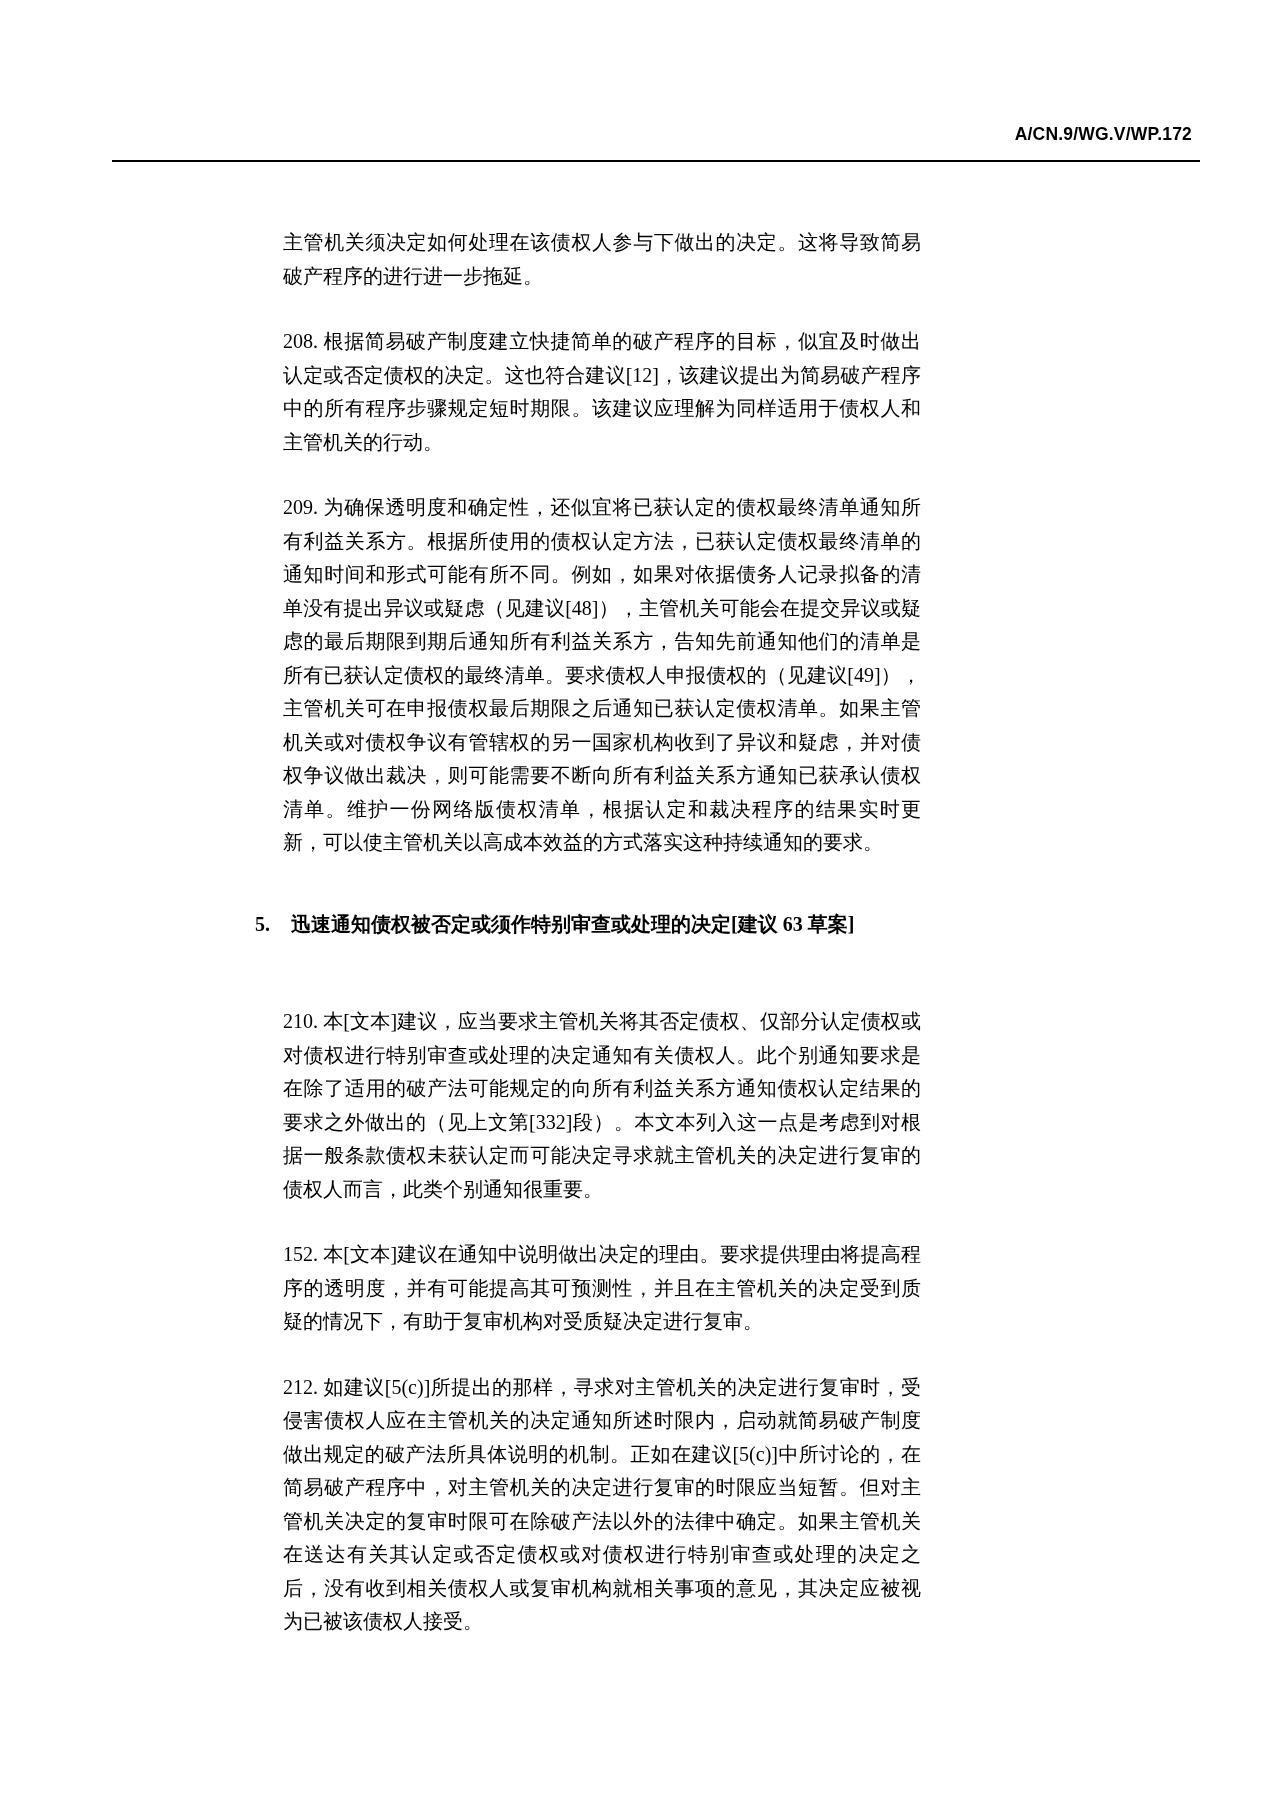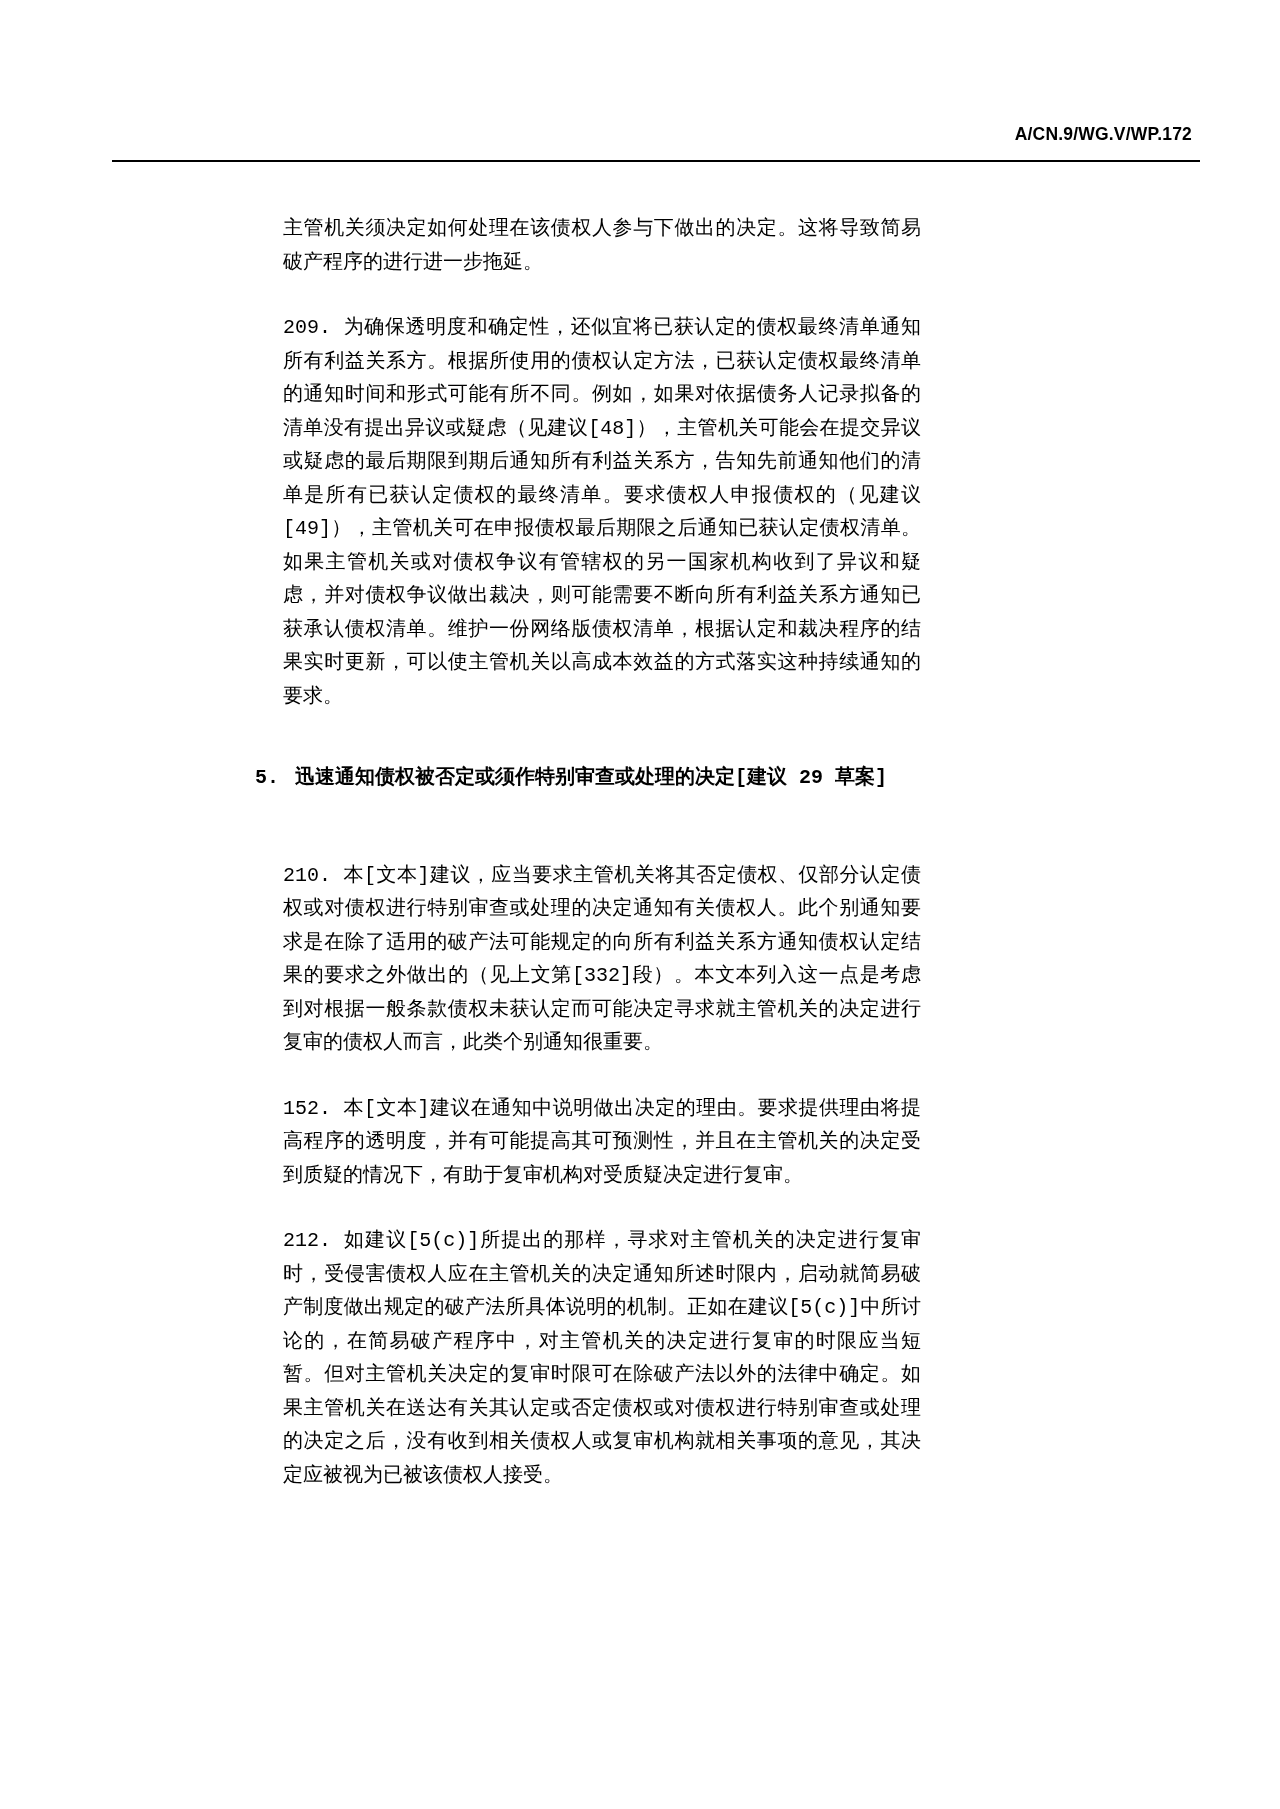--- a/index.html
+++ b/index.html
@@ -25,22 +25,21 @@
     color: #000000;
   }
   .header-rule {
     border: none;
     border-top: 2px solid #000000;
     margin-top: 7px;
   }
   .doc-body {
     width: 670px;
     margin-left: 243px;
-    margin-top: 18px;
-    font-family: Liberation Mono, monospace;
+    margin-top: 32px;
   }
   .doc-body p.para {
     font-size: 20px;
     line-height: 33.5px;
     text-align: justify;
     margin: 0 0 16px 0;
     color: #000000;
   }
   .section-heading {
     display: flex;
@@ -82,26 +81,27 @@
   <header class="page-header">
     <div class="doc-symbol">A/CN.9/WG.V/WP.172</div>
     <hr class="header-rule">
   </header>
 
   <main class="doc-body">
 
     <p class="para">主管机关须决定如何处理在该债权人参与下做出的决定。这将导致简易破产程序的进行进一步拖延。</p>
 
 
+    <p class="para">208. 根据简易破产制度建立快捷简单的破产程序的目标，似宜及时做出认定或否定债权的决定。这也符合建议[12]，该建议提出为简易破产程序中的所有程序步骤规定短时期限。该建议应理解为同样适用于债权人和主管机关的行动。</p>
 
     <p class="para">209. 为确保透明度和确定性，还似宜将已获认定的债权最终清单通知所有利益关系方。根据所使用的债权认定方法，已获认定债权最终清单的通知时间和形式可能有所不同。例如，如果对依据债务人记录拟备的清单没有提出异议或疑虑（见建议[48]），主管机关可能会在提交异议或疑虑的最后期限到期后通知所有利益关系方，告知先前通知他们的清单是所有已获认定债权的最终清单。要求债权人申报债权的（见建议[49]），主管机关可在申报债权最后期限之后通知已获认定债权清单。如果主管机关或对债权争议有管辖权的另一国家机构收到了异议和疑虑，并对债权争议做出裁决，则可能需要不断向所有利益关系方通知已获承认债权清单。维护一份网络版债权清单，根据认定和裁决程序的结果实时更新，可以使主管机关以高成本效益的方式落实这种持续通知的要求。</p>
 
     <div class="section-heading">
       <span class="heading-num">5.</span>
-      <span class="heading-text">迅速通知债权被否定或须作特别审查或处理的决定[建议 29 草案]</span>
+      <span class="heading-text">迅速通知债权被否定或须作特别审查或处理的决定[建议 63 草案]</span>
     </div>
 
     <p class="para">210. 本[文本]建议，应当要求主管机关将其否定债权、仅部分认定债权或对债权进行特别审查或处理的决定通知有关债权人。此个别通知要求是在除了适用的破产法可能规定的向所有利益关系方通知债权认定结果的要求之外做出的（见上文第[332]段）。本文本列入这一点是考虑到对根据一般条款债权未获认定而可能决定寻求就主管机关的决定进行复审的债权人而言，此类个别通知很重要。</p>
 
     <p class="para">152. 本[文本]建议在通知中说明做出决定的理由。要求提供理由将提高程序的透明度，并有可能提高其可预测性，并且在主管机关的决定受到质疑的情况下，有助于复审机构对受质疑决定进行复审。</p>
 
     <p class="para">212. 如建议[5(c)]所提出的那样，寻求对主管机关的决定进行复审时，受侵害债权人应在主管机关的决定通知所述时限内，启动就简易破产制度做出规定的破产法所具体说明的机制。正如在建议[5(c)]中所讨论的，在简易破产程序中，对主管机关的决定进行复审的时限应当短暂。但对主管机关决定的复审时限可在除破产法以外的法律中确定。如果主管机关在送达有关其认定或否定债权或对债权进行特别审查或处理的决定之后，没有收到相关债权人或复审机构就相关事项的意见，其决定应被视为已被该债权人接受。</p>
 
   </main>
 

